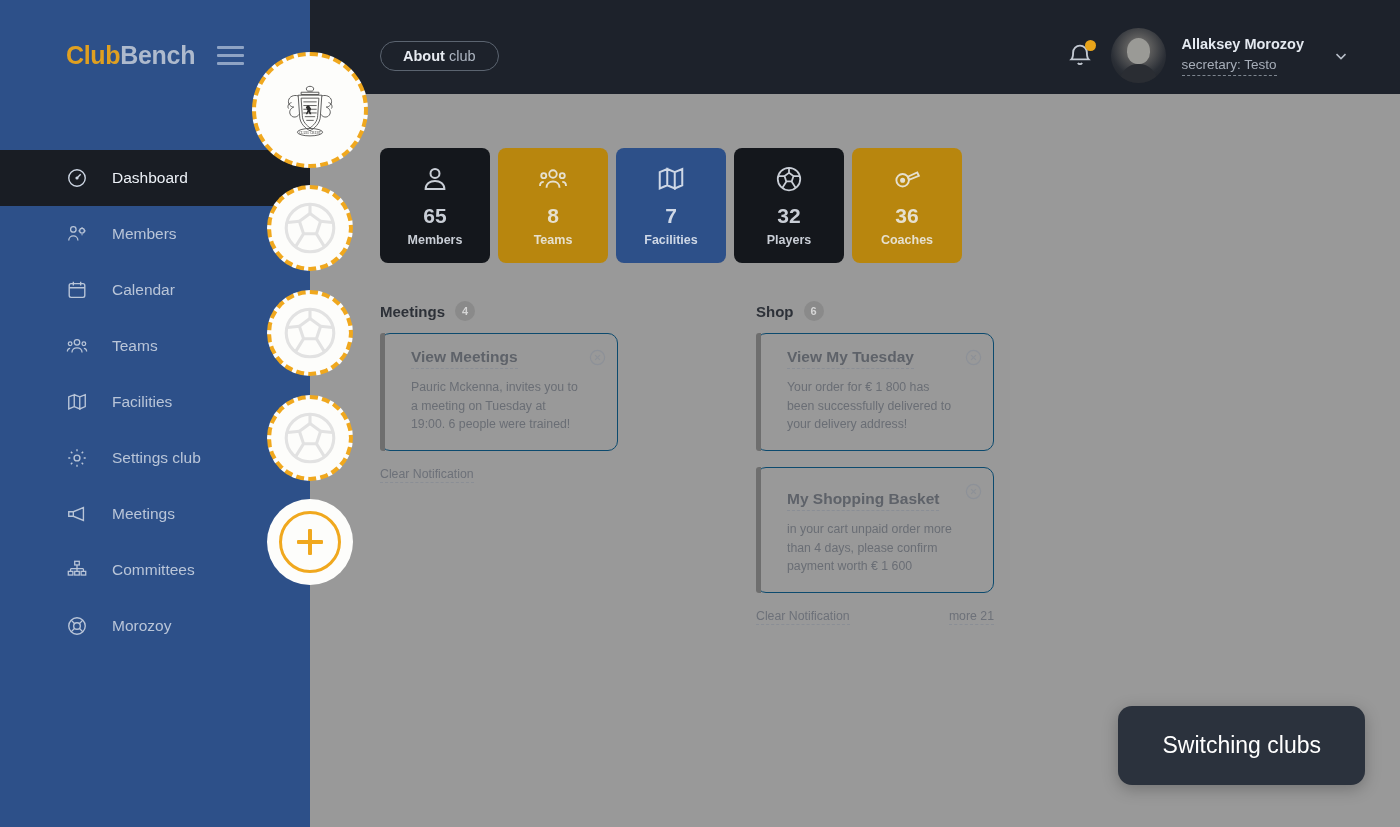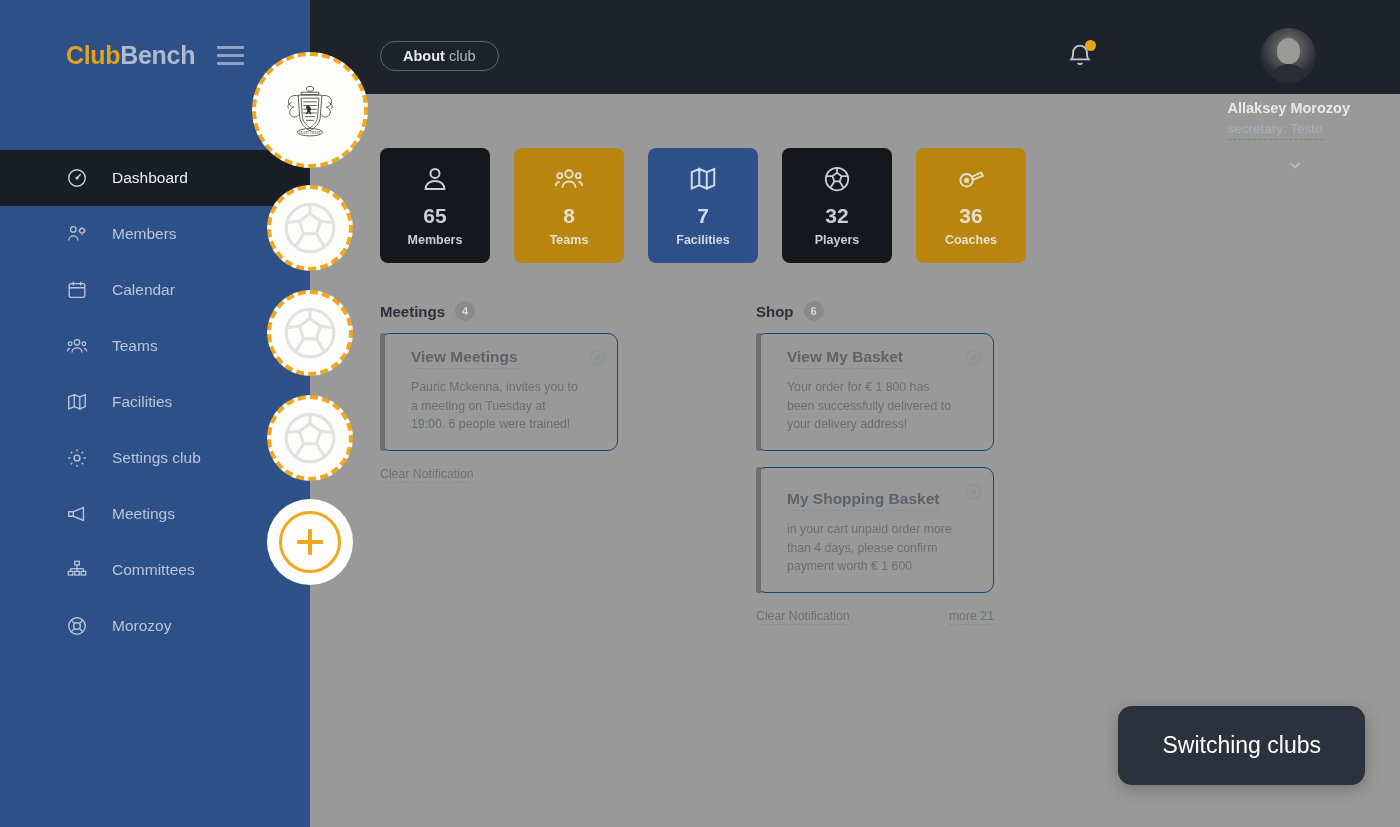--- a/index.html
+++ b/index.html
@@ -91,21 +91,21 @@
     cursor: pointer; white-space: nowrap;
   }
   .about-strong { color: #e7ebf1; font-weight: bold; }
   .bell-wrap { position: absolute; right: 305px; top: 40px; width: 30px; height: 30px; cursor: pointer; }
   .bell-dot {
     position: absolute; right: -1px; top: 0px;
     width: 11px; height: 11px; border-radius: 50%; background: #e8a41a;
   }
   .user-block {
     position: absolute; right: 50px; top: 28px;
-    display: flex; align-items: center; gap: 16px; cursor: pointer; flex-direction: column;
+    display: flex; align-items: center; gap: 16px; cursor: pointer;
   }
   .avatar {
     width: 55px; height: 55px; border-radius: 50%;
     background: radial-gradient(circle at 50% 38%, #8d8d8d 0%, #5b5b5b 28%, #2b2f36 62%, #1a1d23 100%);
     position: relative; overflow: hidden; flex: none;
   }
   .avatar::before {
     content: ""; position: absolute; left: 16px; top: 10px;
     width: 23px; height: 26px; border-radius: 50% 50% 45% 45%;
     background: #9a9a96;
@@ -122,21 +122,21 @@
   }
   .chev { width: 18px; height: 18px; margin-left: 12px; }
 
   
   #main {
     position: absolute; left: 310px; top: 110px;
     width: 1090px; height: 717px;
     background: #999999;
     z-index: 10;
   }
-  .stats { display: flex; gap: 24px; padding: 38px 0 0 70px; text-align: center; }
+  .stats { display: flex; gap: 8px; padding: 38px 0 0 70px; text-align: center; }
   .stat-card {
     width: 110px; height: 115px; border-radius: 8px;
     display: flex; flex-direction: column; align-items: center; justify-content: center;
     cursor: pointer;
   }
   .stat-ico { width: 30px; height: 30px; margin-bottom: 10px; display: block; }
   .stat-num { font-size: 21px; font-weight: bold; line-height: 1.1; }
   .stat-lab { font-size: 12.5px; font-weight: bold; margin-top: 6px; }
 
   .panels { display: flex; gap: 138px; padding: 38px 0 0 70px; }
@@ -389,21 +389,21 @@
         <div class="panel-head">
           <span class="panel-title">Shop</span>
           <span class="panel-badge">6</span>
         </div>
 
         <div class="note">
           <svg class="note-close" viewBox="0 0 24 24" fill="none" stroke="#8d9198" stroke-width="1.5">
             <circle cx="12" cy="12" r="9"></circle>
               <path d="M9 9l6 6M15 9l-6 6"></path>
           </svg>
-          <div class="note-title">View My Basket</div>
+          <div class="note-title">View My Tuesday</div>
           <div class="note-body">Your order for € 1 800 has been successfully delivered to your delivery address!</div>
         </div>
 
         <div class="note" style="padding-top:22px">
           <svg class="note-close" viewBox="0 0 24 24" fill="none" stroke="#8d9198" stroke-width="1.5">
             <circle cx="12" cy="12" r="9"></circle>
               <path d="M9 9l6 6M15 9l-6 6"></path>
           </svg>
           <div class="note-title">My Shopping Basket</div>
           <div class="note-body">in your cart unpaid order more than 4 days, please confirm payment worth € 1 600</div>

